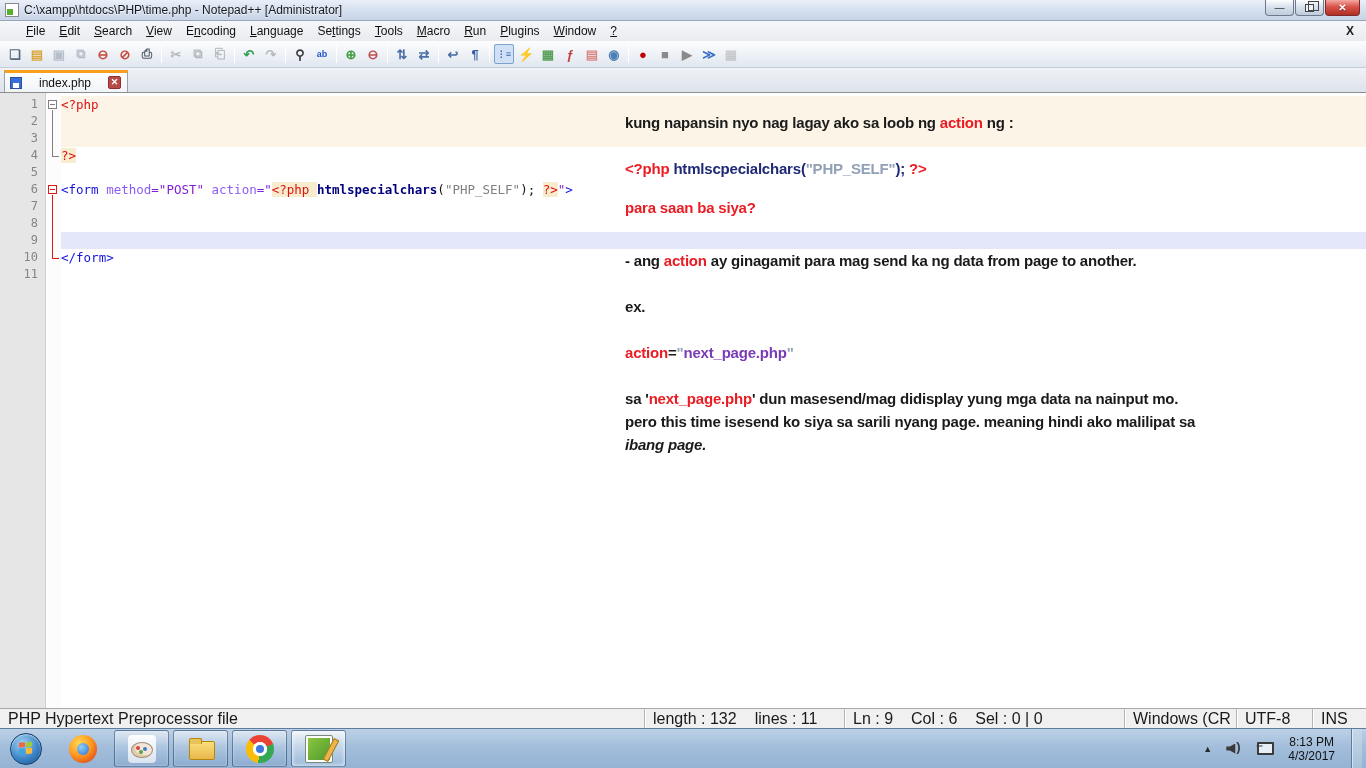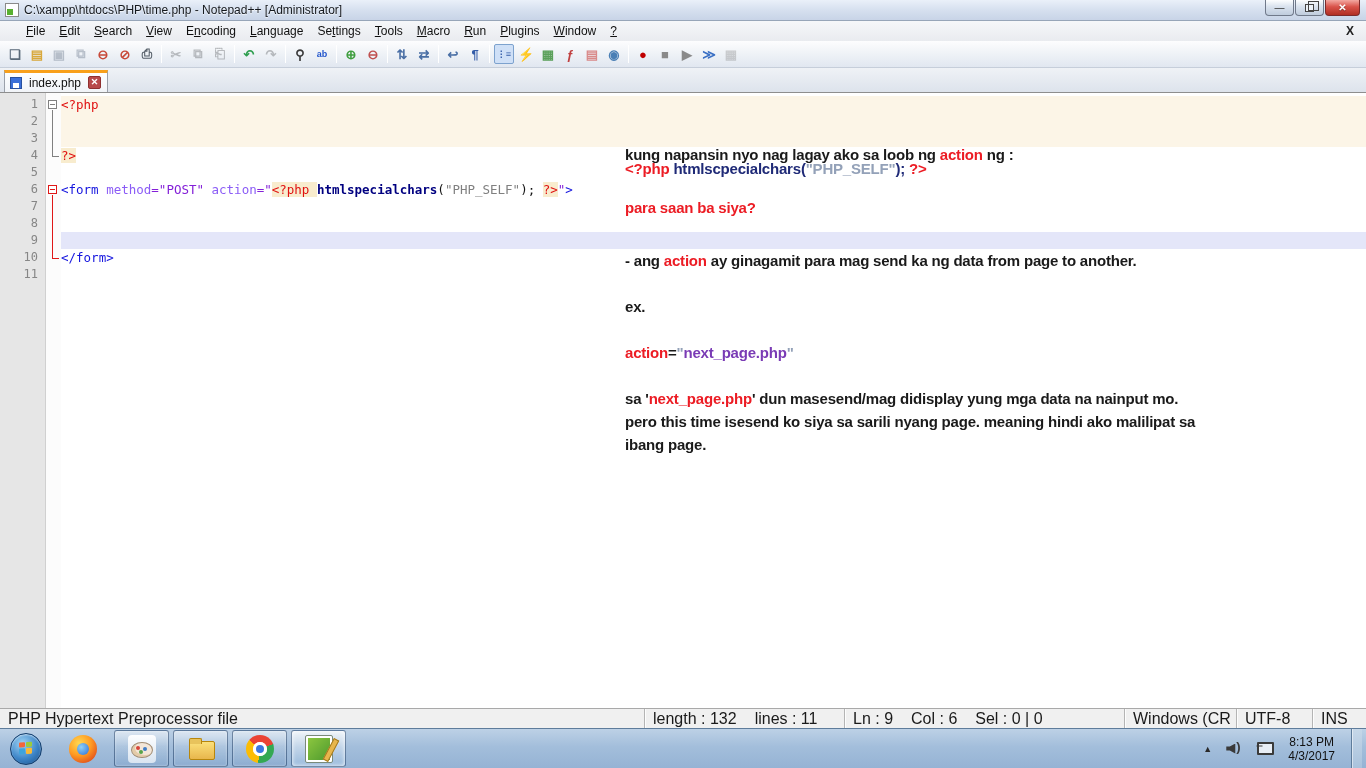--- a/index.html
+++ b/index.html
@@ -25,21 +25,21 @@
   
   .toolbar { height:27px; flex:0 0 27px; background:linear-gradient(#FDFDFE,#EDF1F6 55%,#E1E7F0); border-bottom:1px solid #C6CEDA; display:flex; align-items:center; padding-left:4px; }
   .tb-group { display:flex; align-items:center; }
   .tb-sep { width:1px; height:18px; background:#B9C2CF; border-right:1px solid #fff; margin:0 3px; }
   .tb-btn { width:20px; height:20px; margin:0 1px; display:flex; align-items:center; justify-content:center; font-size:13px; border-radius:2px; cursor:default; }
   .tb-btn.disabled { opacity:.38; filter:grayscale(60%); }
   .tb-btn.active { background:#CFE0F7; border:1px solid #7DA2CE; }
 
   
   .tabbar { height:24px; flex:0 0 24px; background:linear-gradient(#EFF2F6,#DDE3EC); display:flex; align-items:flex-end; padding-left:4px; }
-  .tab { height:22px; display:flex; align-items:center; padding:0 6px 0 5px; background:linear-gradient(#FDFEFF,#F1F4F8); border:1px solid #9AA0AA; border-bottom:none; border-top:3px solid #F8A01B; font-size:12px; color:#101010; gap:7px; }
+  .tab { height:22px; display:flex; align-items:center; padding:0 6px 0 5px; background:linear-gradient(#FDFEFF,#F1F4F8); border:1px solid #9AA0AA; border-bottom:none; border-top:3px solid #F8A01B; font-size:12px; color:#101010; gap:17px; }
   .tab .floppy { width:12px; height:12px; background:#3A6FD8; border:1px solid #27509E; position:relative; }
   .tab .floppy::after { content:""; position:absolute; left:2px; bottom:0; width:6px; height:5px; background:#fff; }
   .tab .tab-close { width:13px; height:13px; background:#B84A4A; border:1px solid #8F3030; border-radius:2px; color:#fff; font-size:9px; font-weight:bold; line-height:11px; text-align:center; }
 
   
   .editor { flex:1 1 auto; display:flex; position:relative; border-top:1px solid #8E8E8E; background:#fff; overflow:hidden; font-family:"DejaVu Sans Mono","Liberation Mono",monospace; font-size:12.5px; }
   .gutter { width:46px; background:#E6E6E6; border-right:1px solid #D0D0D0; padding-top:3px; }
   .gutter .ln { height:17px; line-height:17px; text-align:right; padding-right:7px; color:#868686; font-size:12px; }
   .foldcol { width:15px; background:#FCFCFC; padding-top:3px; }
   .fold { height:17px; position:relative; }
@@ -329,29 +329,29 @@
         <div class="crow phpbg"></div>
         <div class="crow"><span class="tk-phptag">?&gt;</span></div>
         <div class="crow"></div>
         <div class="crow"><span class="tk-tag">&lt;form</span><span class="tk-op"> </span><span class="tk-attr">method</span><span class="tk-val">="POST"</span><span class="tk-op"> </span><span class="tk-attr">action</span><span class="tk-val">="</span><span class="tk-phptag">&lt;?php </span><span class="tk-func">htmlspecialchars</span><span class="tk-op">(</span><span class="tk-str">"PHP_SELF"</span><span class="tk-op">)</span><span class="tk-op">;</span><span class="tk-op"> </span><span class="tk-phptag">?&gt;</span><span class="tk-val">"</span><span class="tk-tag">&gt;</span></div>
         <div class="crow"></div>
         <div class="crow"></div>
         <div class="crow cur"></div>
         <div class="crow"><span class="tk-tag">&lt;/form&gt;</span></div>
         <div class="crow"></div>
       </div>
-  <div class="ann" style="top: 21px; margin-top: 32px;"><span class="an-k">kung napansin nyo nag lagay ako sa loob ng </span><span class="an-r">action</span><span class="an-k"> ng :</span></div>
+  <div class="ann" style="top: 21px;"><span class="an-k">kung napansin nyo nag lagay ako sa loob ng </span><span class="an-r">action</span><span class="an-k"> ng :</span></div>
       <div class="ann" style="top: 67px;"><span class="an-r">&lt;?php </span><span class="an-n">htmlscpecialchars(</span><span class="an-g">"PHP_SELF"</span><span class="an-n">);</span><span class="an-r"> ?&gt;</span></div>
       <div class="ann" style="top: 106px;"><span class="an-r">para saan ba siya?</span></div>
       <div class="ann" style="top: 159px;"><span class="an-k">- ang </span><span class="an-r">action</span><span class="an-k"> ay ginagamit para mag send ka ng data from page to another.</span></div>
       <div class="ann" style="top: 205px;"><span class="an-k">ex.</span></div>
       <div class="ann" style="top: 251px;"><span class="an-r">action</span><span class="an-k">=</span><span class="an-g">"</span><span class="an-p">next_page.php</span><span class="an-g">"</span></div>
       <div class="ann" style="top: 297px;"><span class="an-k">sa '</span><span class="an-r">next_page.php</span><span class="an-k">' dun masesend/mag didisplay yung mga data na nainput mo.</span></div>
       <div class="ann" style="top: 320px;"><span class="an-k">pero this time isesend ko siya sa sarili nyang page. meaning hindi ako malilipat sa</span></div>
-      <div class="ann" style="top: 343px;"><span class="an-k">ibang page.</span></div>
+      <div class="ann" style="top: 343px; font-style: italic;"><span class="an-k">ibang page.</span></div>
     </div>
 
   <div class="statusbar">
     <div class="sb-seg">PHP Hypertext Preprocessor file</div>
     <div class="sb-seg sb-len">
       <span>length : 132</span>
       <span>lines : 11</span>
     </div>
     <div class="sb-seg sb-pos">
       <span>Ln : 9</span>

